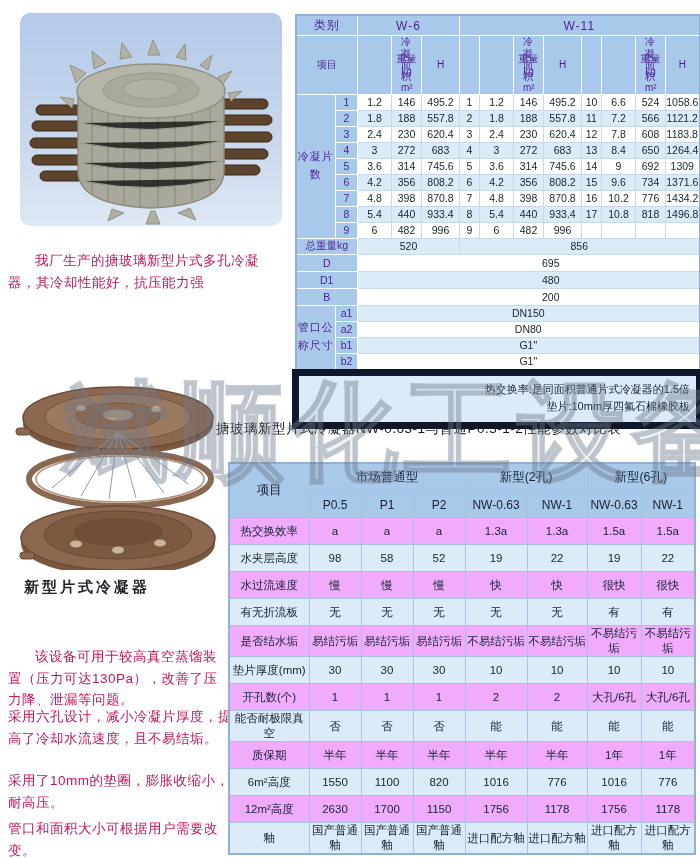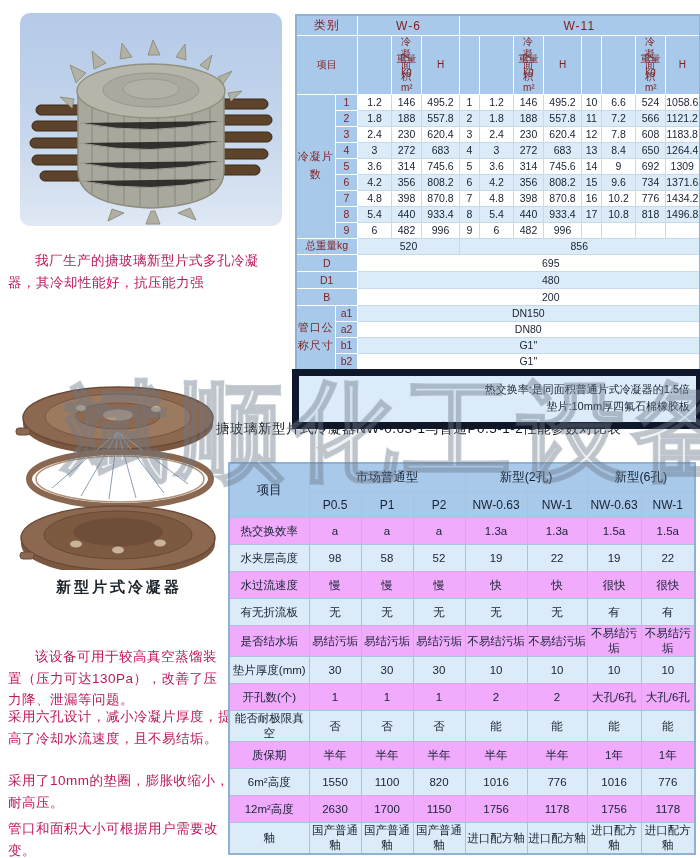--- a/index.html
+++ b/index.html
@@ -9,37 +9,37 @@
 
   
   .photo1{position:absolute;left:20px;top:13px;width:262px;height:213px;border-radius:10px;
           background:linear-gradient(180deg,#b4cae8 0%,#c6d6ec 55%,#dfe8f4 100%);overflow:hidden;}
   .photo2{position:absolute;left:6px;top:372px;width:234px;height:198px;background:transparent;}
 
   
   .para{position:absolute;font-size:13.5px;line-height:1.6;color:#be185d;letter-spacing:.5px;}
   .indent{text-indent:2em;}
   #intro{left:8px;top:250px;width:276px;}
-  #caption{position:absolute;left:24px;top:578px;width:190px;text-align:center;
+  #caption{position:absolute;left:24px;top:578px;width:190px;
            font-weight:bold;font-size:15px;letter-spacing:3px;color:#1e242b;}
   #para2{left:8px;top:646px;width:222px;}
   #para3{left:8px;top:706px;width:230px;}
   #para4{left:8px;top:770px;width:226px;}
   #para5{left:8px;top:818px;width:226px;}
 
   
   .watermark{position:absolute;left:62px;top:360px;z-index:6;pointer-events:none;
              font-family:"DejaVu Serif","Liberation Serif",serif;font-weight:bold;
              font-size:108px;letter-spacing:6px;white-space:nowrap;
              color:rgba(120,130,148,0.10);-webkit-text-stroke:2px rgba(108,120,138,0.38);}
 
   
   #t1{position:absolute;left:292px;top:14px;width:404px;border-collapse:collapse;
       table-layout:fixed;font-size:10.5px;border:2px solid #8fb2d4;}
-  #t1 th{background:#a9c9ea;border:1px solid #ffffff;font-weight:normal;color:#7f1d1d;
+  #t1 th{background:#a9c9ea;border:1px solid #ffffff;font-weight:normal;color:#4c1d95;
          padding:0;text-align:center;}
   #t1 td{background:#ffffff;border:1px solid #c6d9ee;color:#162231;text-align:center;
          padding:0;height:15px;}
   #t1 thead tr:nth-child(1) th{height:19px;font-size:12px;letter-spacing:1px;}
   #t1 thead tr:nth-child(2) th{height:22px;font-size:10px;}
   #t1 .area-h{font-size:8px;line-height:1.15;padding-left:43px;}
   #t1 tbody tr:nth-child(even) td{background:#dcebf8;}
   #t1 .vlab{font-size:11px;line-height:1.6;letter-spacing:1px;}
   #t1 .notes{background:#a9c9ea;border:7px solid #0f172a;text-align:right;
              padding:5px 6px 6px 36px;font-size:11px;line-height:1.6;color:#162231;}

